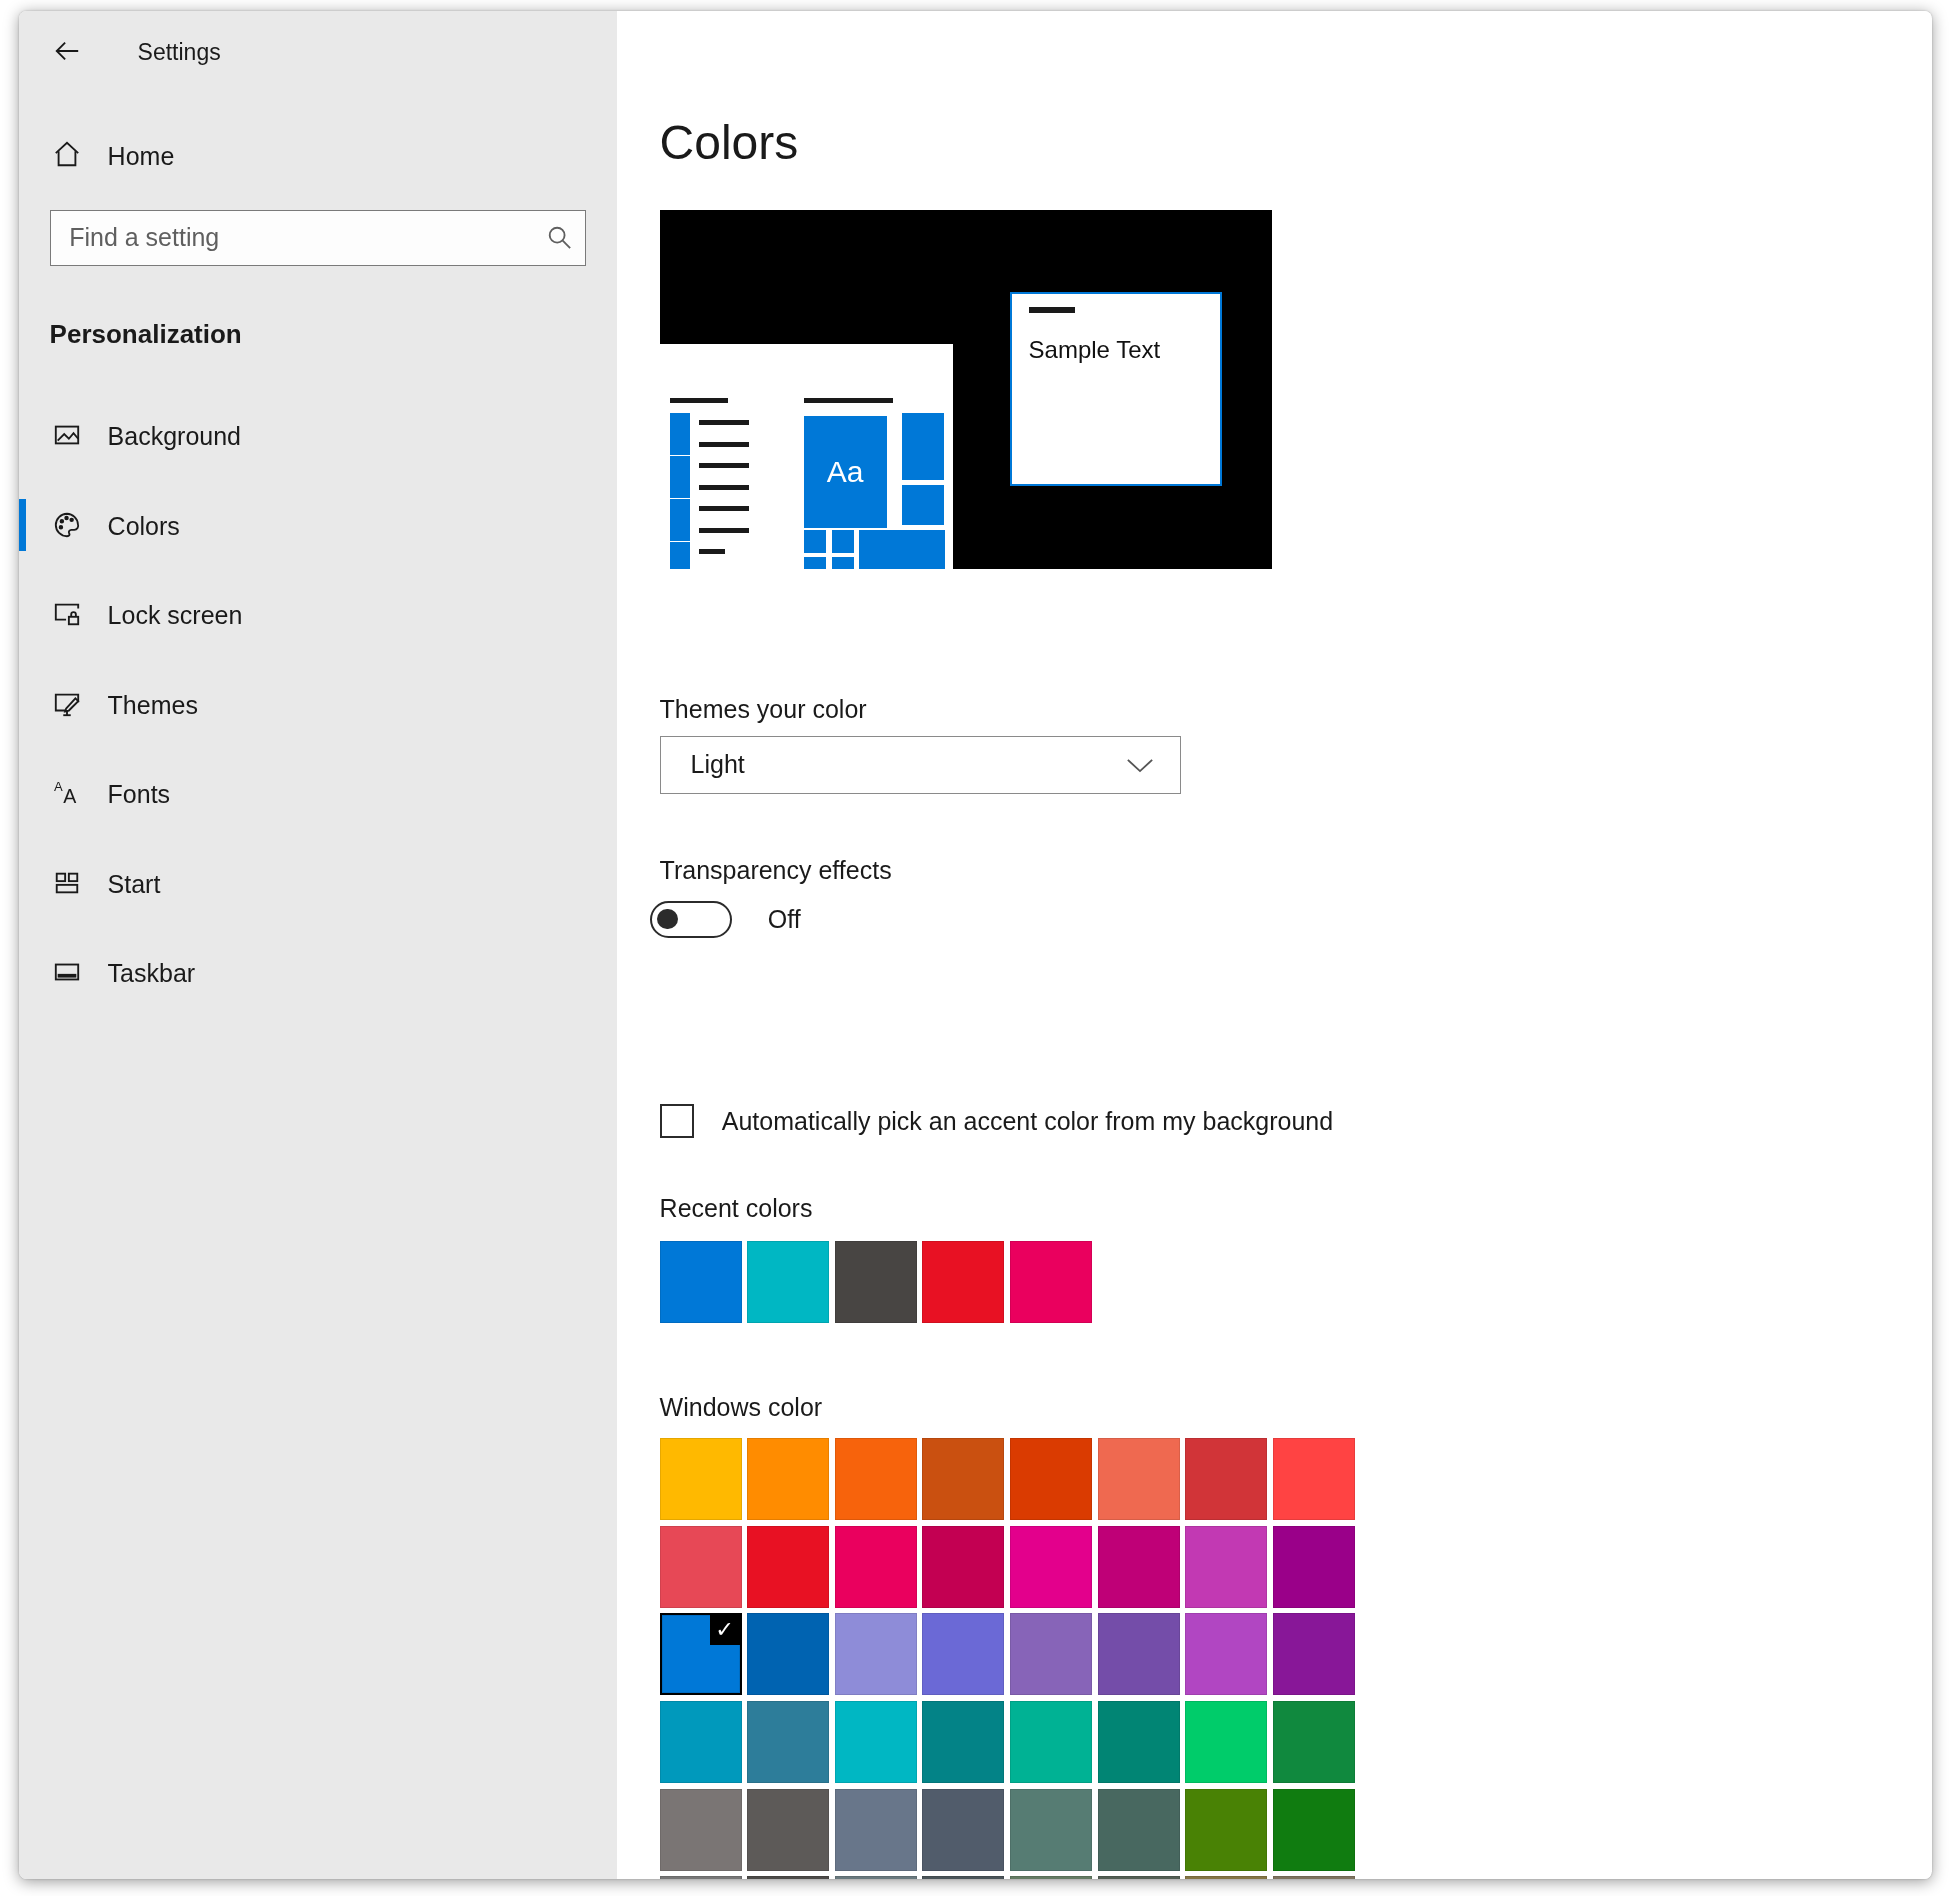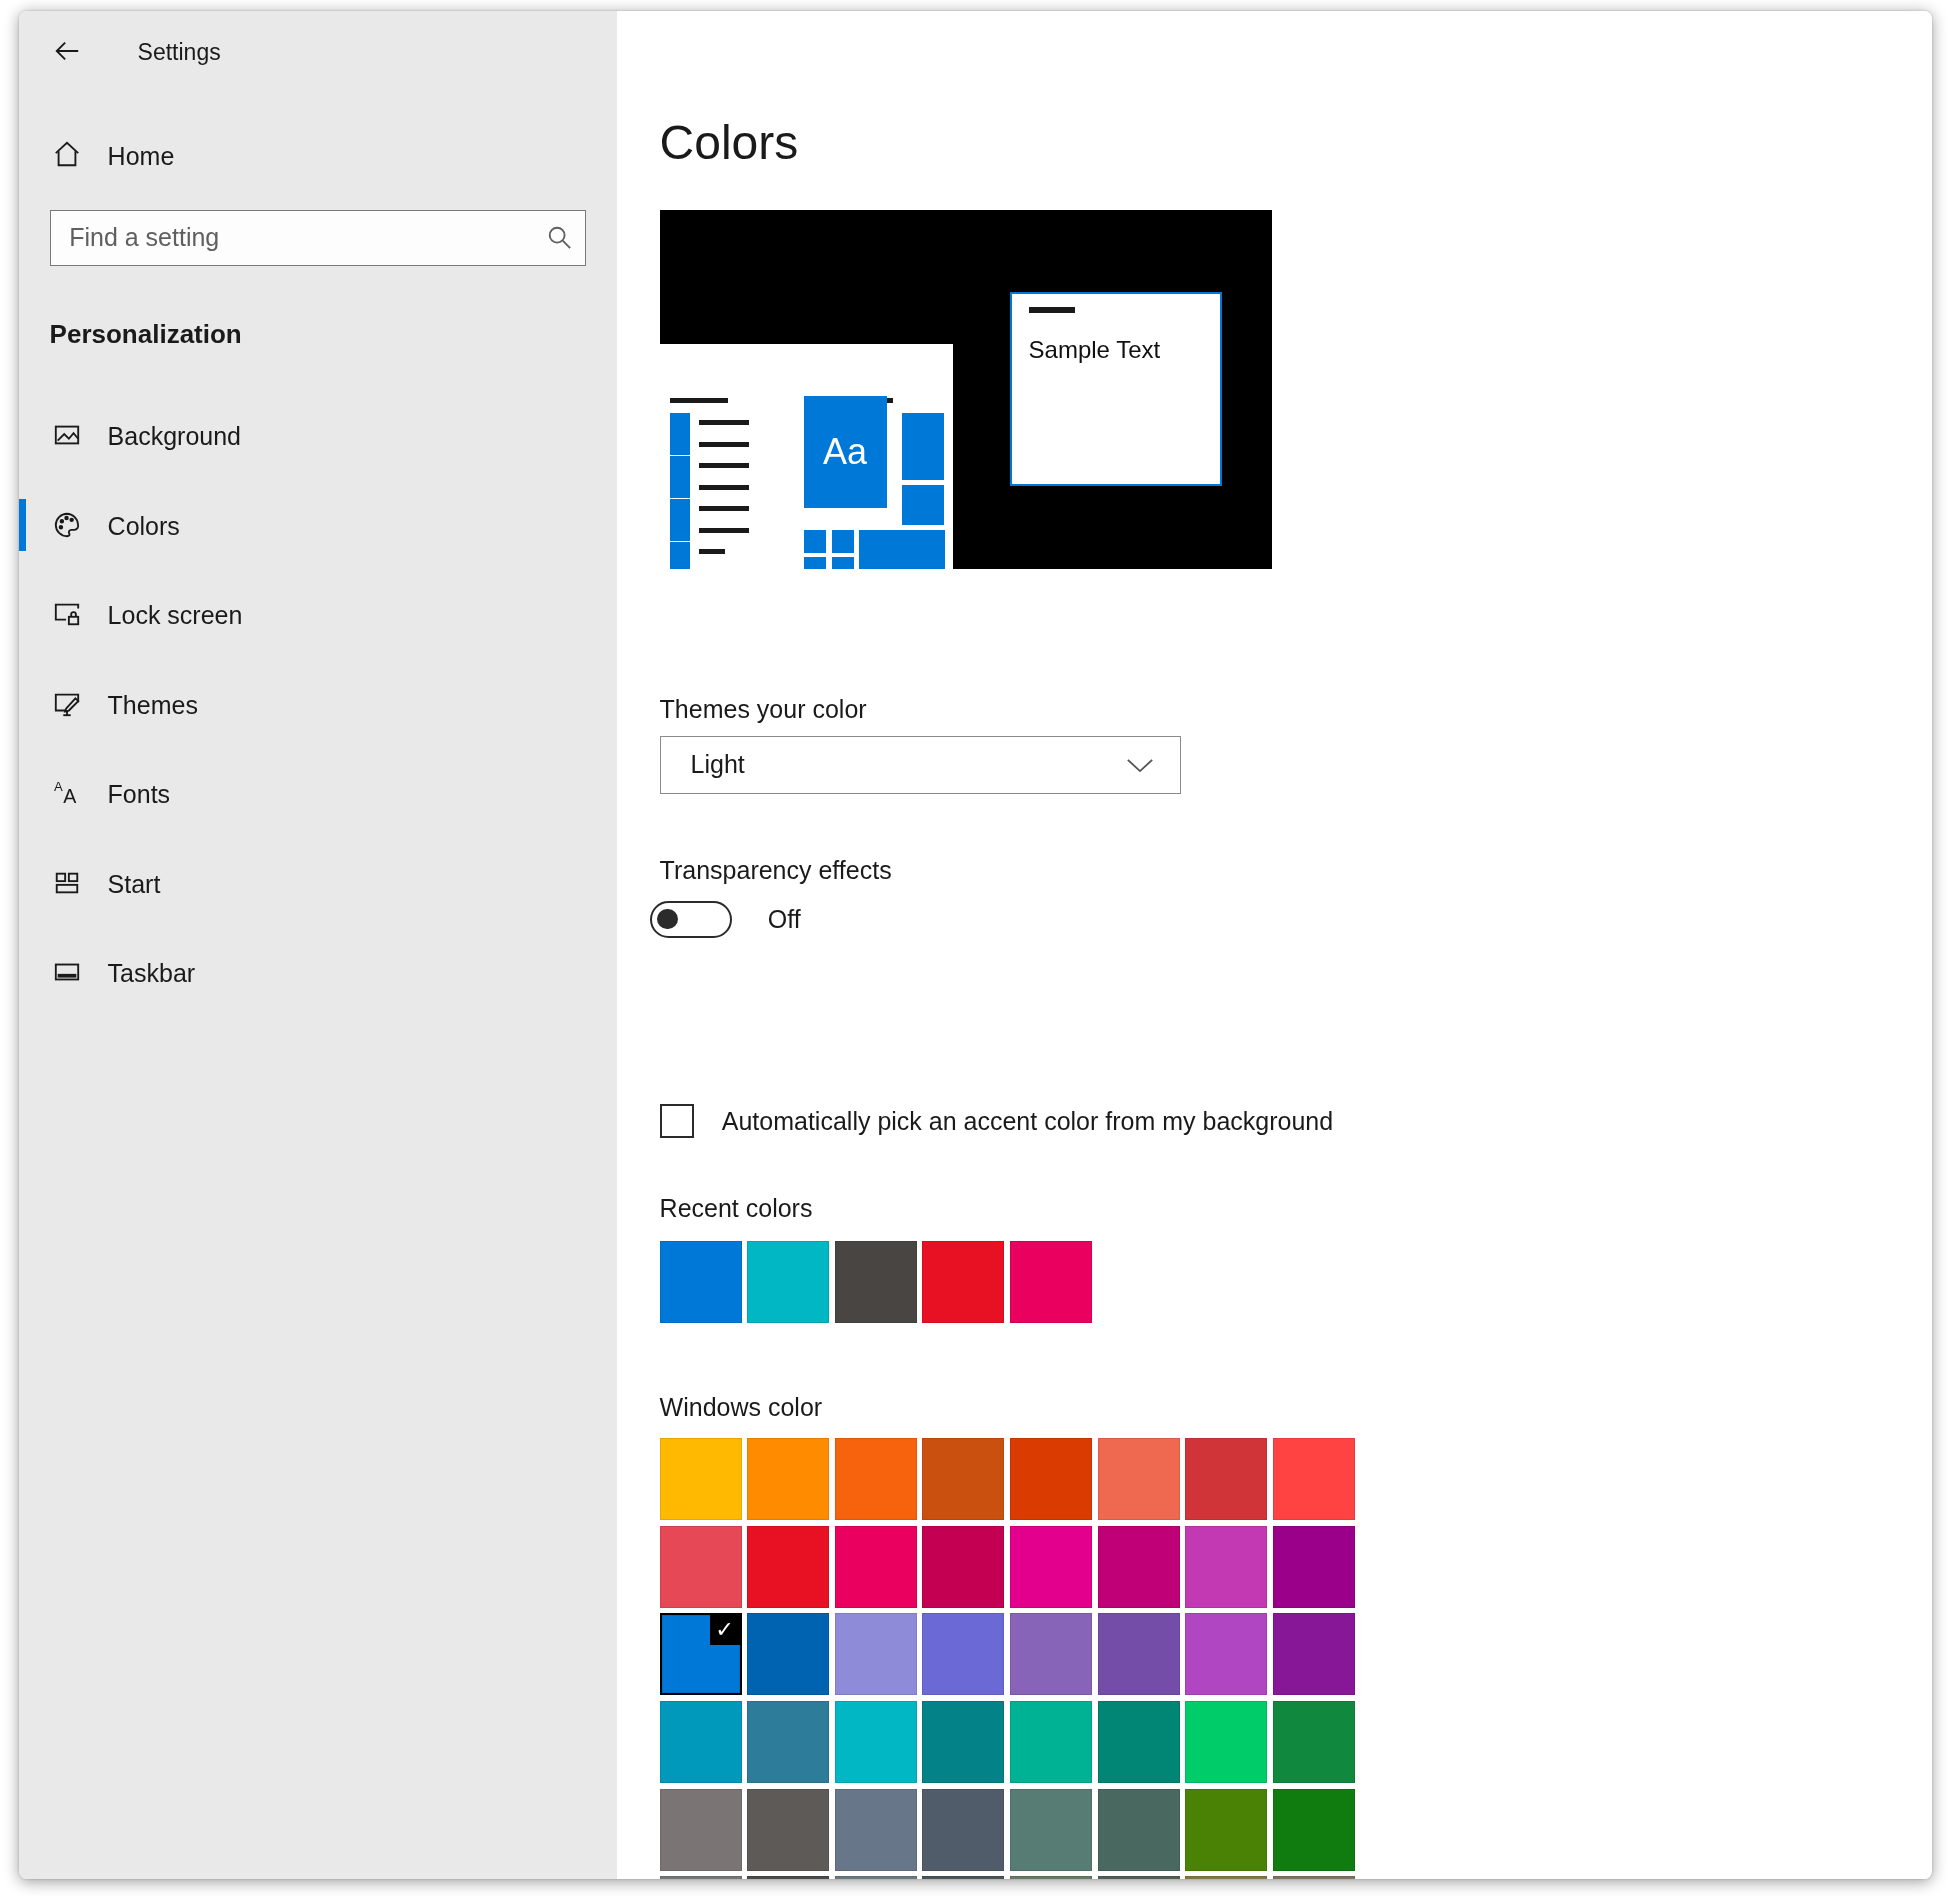--- a/index.html
+++ b/index.html
@@ -30,22 +30,22 @@
   .nav-label{position:absolute;left:89px;top:13px;font-size:25px;}
   
   .main{position:absolute;left:598px;top:0;width:1314px;height:100%;background:#fff;}
   .page-title{position:absolute;left:43px;top:104px;font-size:48px;font-weight:300;letter-spacing:0;}
   
   .preview{position:absolute;left:43px;top:199px;width:612px;height:359px;background:#000;overflow:hidden;}
   .preview-white{position:absolute;left:0;top:134px;width:293px;height:225px;background:#fff;overflow:hidden;}
   .mock-line{position:absolute;height:4.7px;background:#1a1a1a;}
   .mock-sq{position:absolute;width:20.5px;height:20.5px;background:var(--accent,#0078d7);}
   .tile{position:absolute;background:var(--accent,#0078d7);}
-  .tile-aa{position:absolute;left:144px;top:52px;width:83px;height:112px;background:var(--accent,#0078d7);
-           color:#fff;font-size:36px;display:flex;align-items:center;justify-content:center;}
+  .tile-aa{position:absolute;left:144px;top:72px;width:83px;height:112px;background:var(--accent,#0078d7);
+           color:#fff;font-size:30px;display:flex;align-items:center;justify-content:center;}
   .sample-window{position:absolute;left:350px;top:82px;width:212px;height:194px;background:#fff;border:2.8px solid var(--accent,#0078d7);}
   .sample-dash{position:absolute;left:17px;top:13px;width:46px;height:5.6px;background:#1a1a1a;}
   .sample-text{position:absolute;left:17px;top:42px;font-size:24px;color:#111;}
   
   .field-label{position:absolute;left:43px;font-size:25px;}
   .dropdown{position:absolute;left:43px;top:725px;width:521px;height:58px;border:1.9px solid #8a8a8a;background:#fff;cursor:pointer;}
   .dropdown-value{position:absolute;left:30px;top:13px;font-size:25px;}
   .chevron{position:absolute;right:26px;top:20.5px;width:28px;height:15px;}
   .toggle-row{position:absolute;left:33px;top:890px;height:37px;}
   .toggle{position:relative;display:inline-block;width:82px;height:37px;border:2.8px solid #2b2b2b;border-radius:18.6px;background:#fff;cursor:pointer;vertical-align:middle;}

